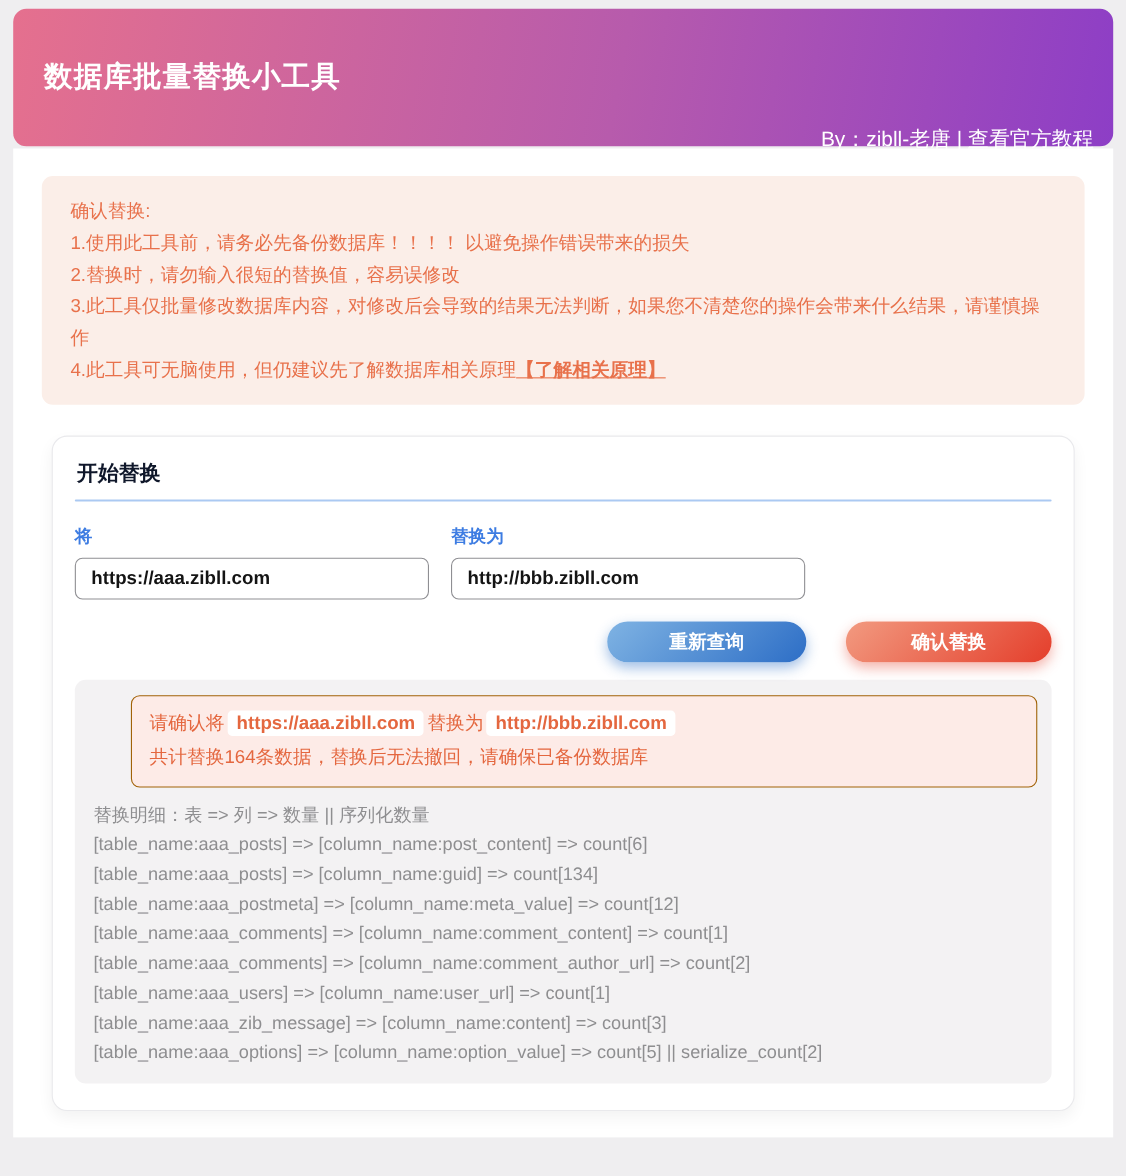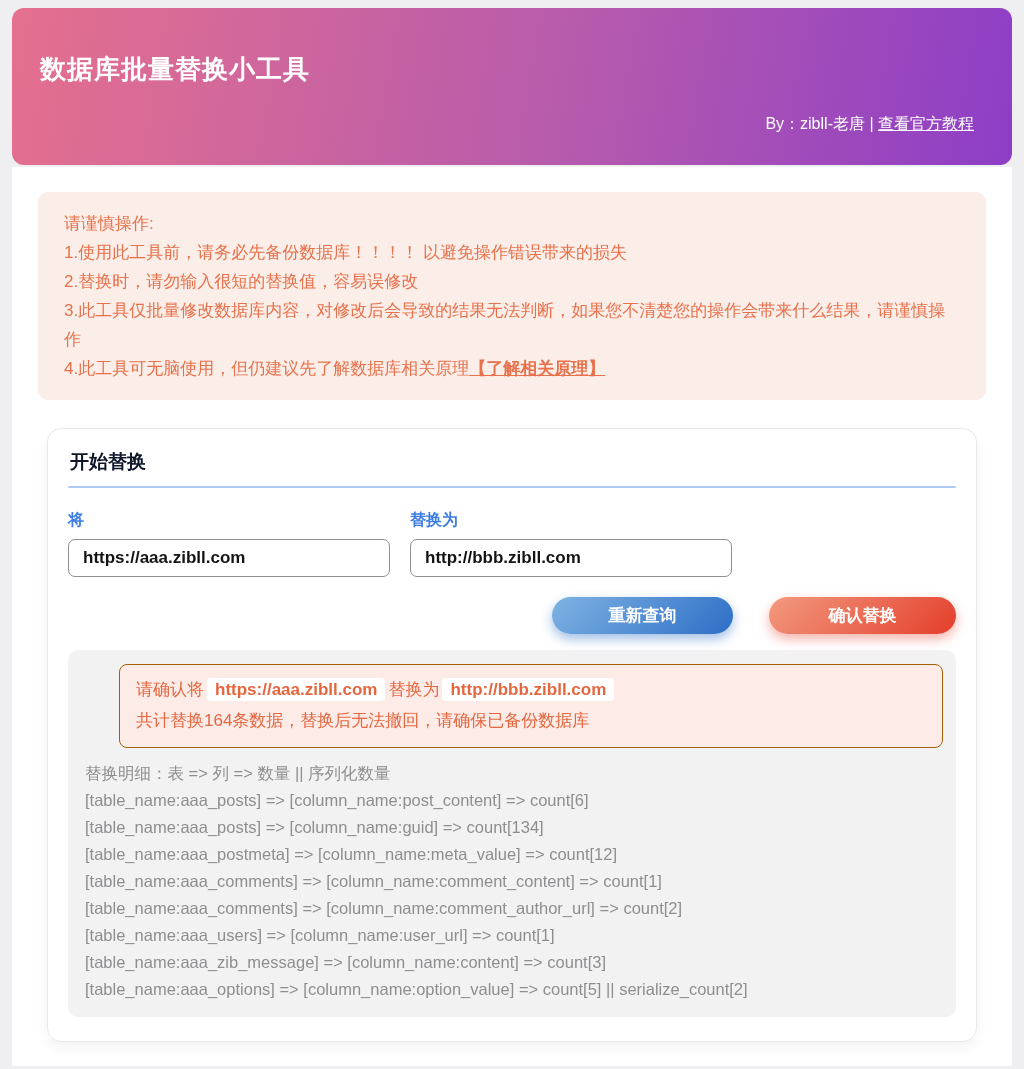--- a/index.html
+++ b/index.html
@@ -5,37 +5,37 @@
   * { box-sizing: border-box; margin: 0; padding: 0; }
   html, body {
     width: 1024px; height: 1069px;
     background: #efeef0;
     font-family: "Liberation Sans", "DejaVu Sans", sans-serif;
     overflow: hidden;
   }
   
   .header {
     margin: 8px 12px 0;
-    height: 157px;
+    height: 125px;
     border-radius: 12px;
     background: linear-gradient(100deg, #e5708e 0%, #b75bac 55%, #8d3ec6 100%);
     color: #fff;
     position: relative;
   }
   .header h1 {
     padding: 44px 0 0 28px;
     font-size: 26px;
     font-weight: bold;
     letter-spacing: 1px;
   }
   .byline {
     position: absolute;
-    right: 38px;
+    right: 18px;
     top: 106px;
-    font-size: 16px;
+    font-size: 19px;
   }
   .byline a {
     color: #fff;
     text-decoration: underline;
     cursor: pointer;
   }
   
   .wrapper {
     margin: 2px 12px 0;
     background: #fff;
@@ -164,21 +164,21 @@
 <div class="header">
   <h1>数据库批量替换小工具</h1>
   <div class="byline">
     <span>By：zibll-老唐 | </span><a>查看官方教程</a>
   </div>
 </div>
 
 <div class="wrapper">
 
   <div class="notice">
-    <p>请谨慎操作:</p>
+    <p>确认替换:</p>
     <p>1.使用此工具前，请务必先备份数据库！！！！ 以避免操作错误带来的损失</p>
     <p>2.替换时，请勿输入很短的替换值，容易误修改</p>
     <p>3.此工具仅批量修改数据库内容，对修改后会导致的结果无法判断，如果您不清楚您的操作会带来什么结果，请谨慎操作</p>
     <p><span>4.此工具可无脑使用，但仍建议先了解数据库相关原理</span><a>【了解相关原理】</a></p>
   </div>
 
   <div class="card">
     <div class="section-title">开始替换</div>
     <div class="divider"></div>
 

